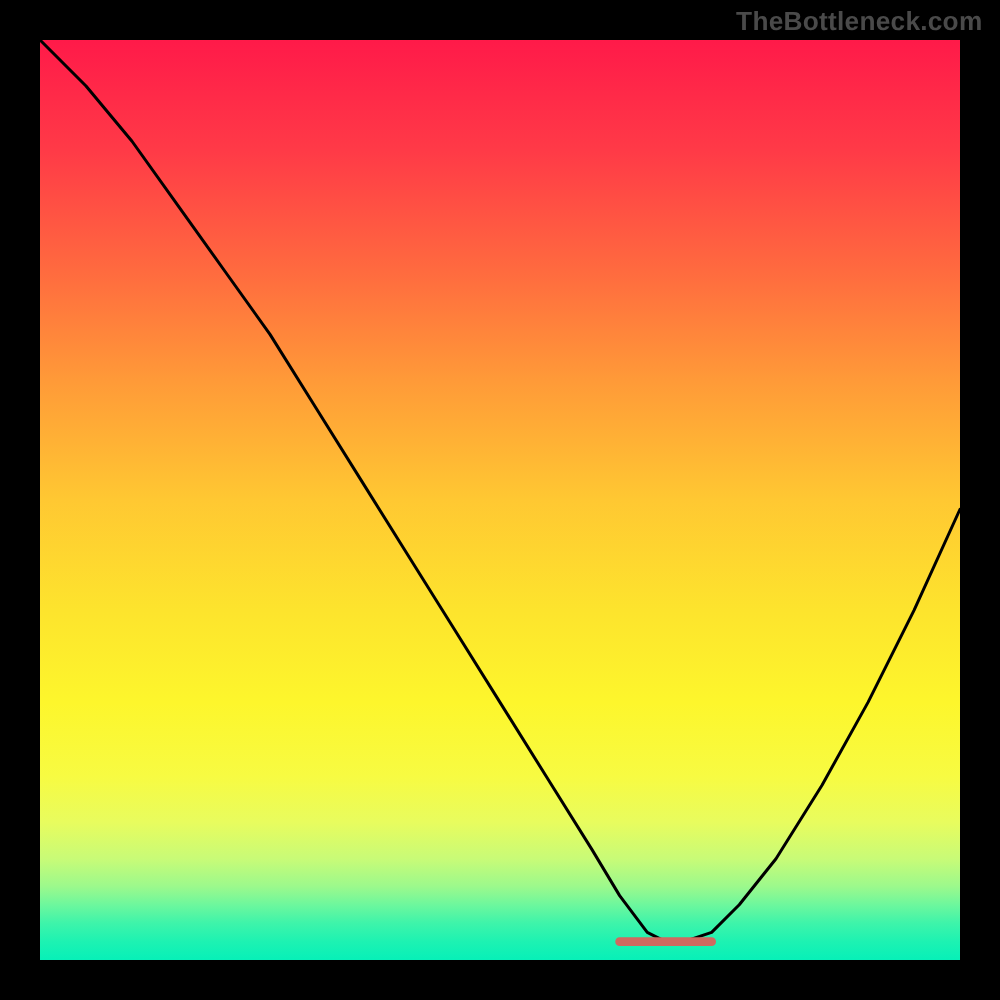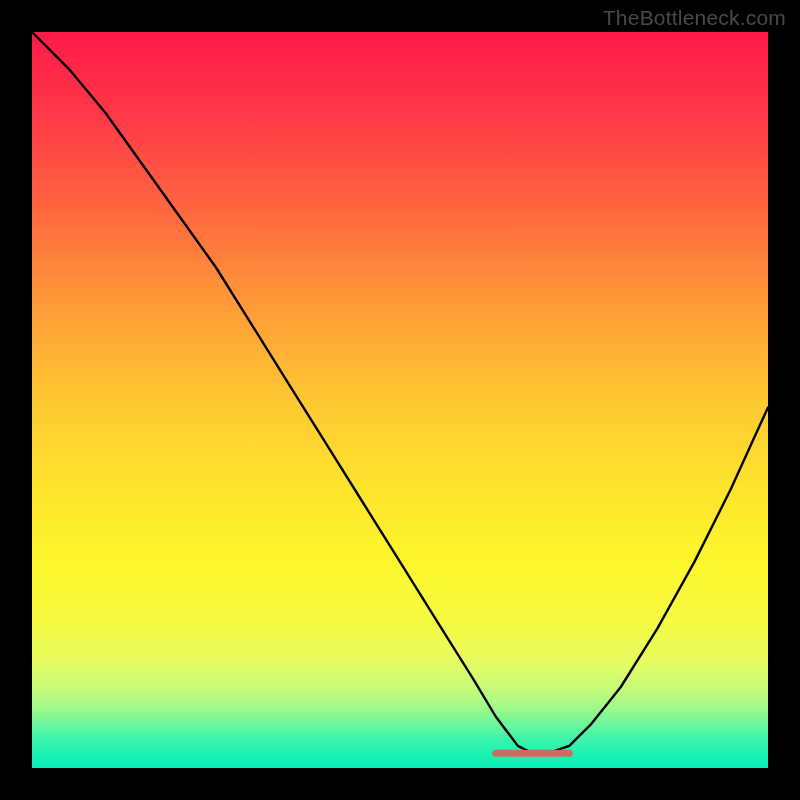--- a/index.html
+++ b/index.html
@@ -51,21 +51,21 @@
     position: absolute;
     left: 0; top: 0;
     width: 100%; height: 100%;
   }
   .attribution {
     position: absolute;
     top: 6px;
     right: 14px;
     color: #4a4a4a;
     font-size: 21px;
-    font-weight: 400;
+    font-weight: 700;
     letter-spacing: 0.2px;
   }
 </style>
 </head>
 <body>
 
 <div class="frame">
 
   <div class="plot">
     <div class="gradient"></div>

